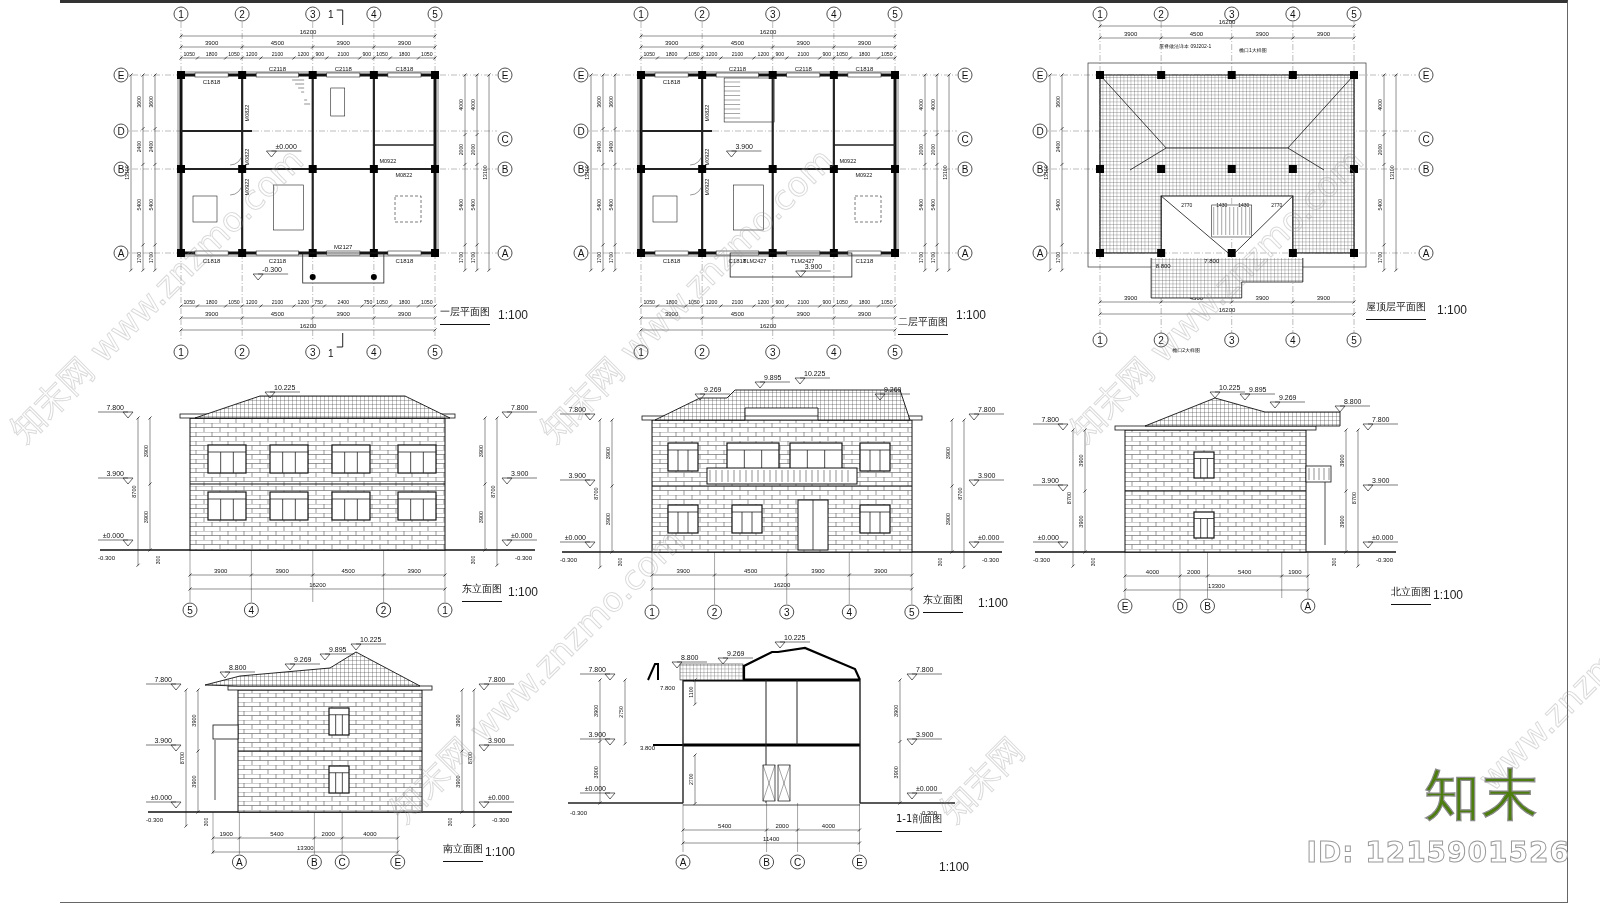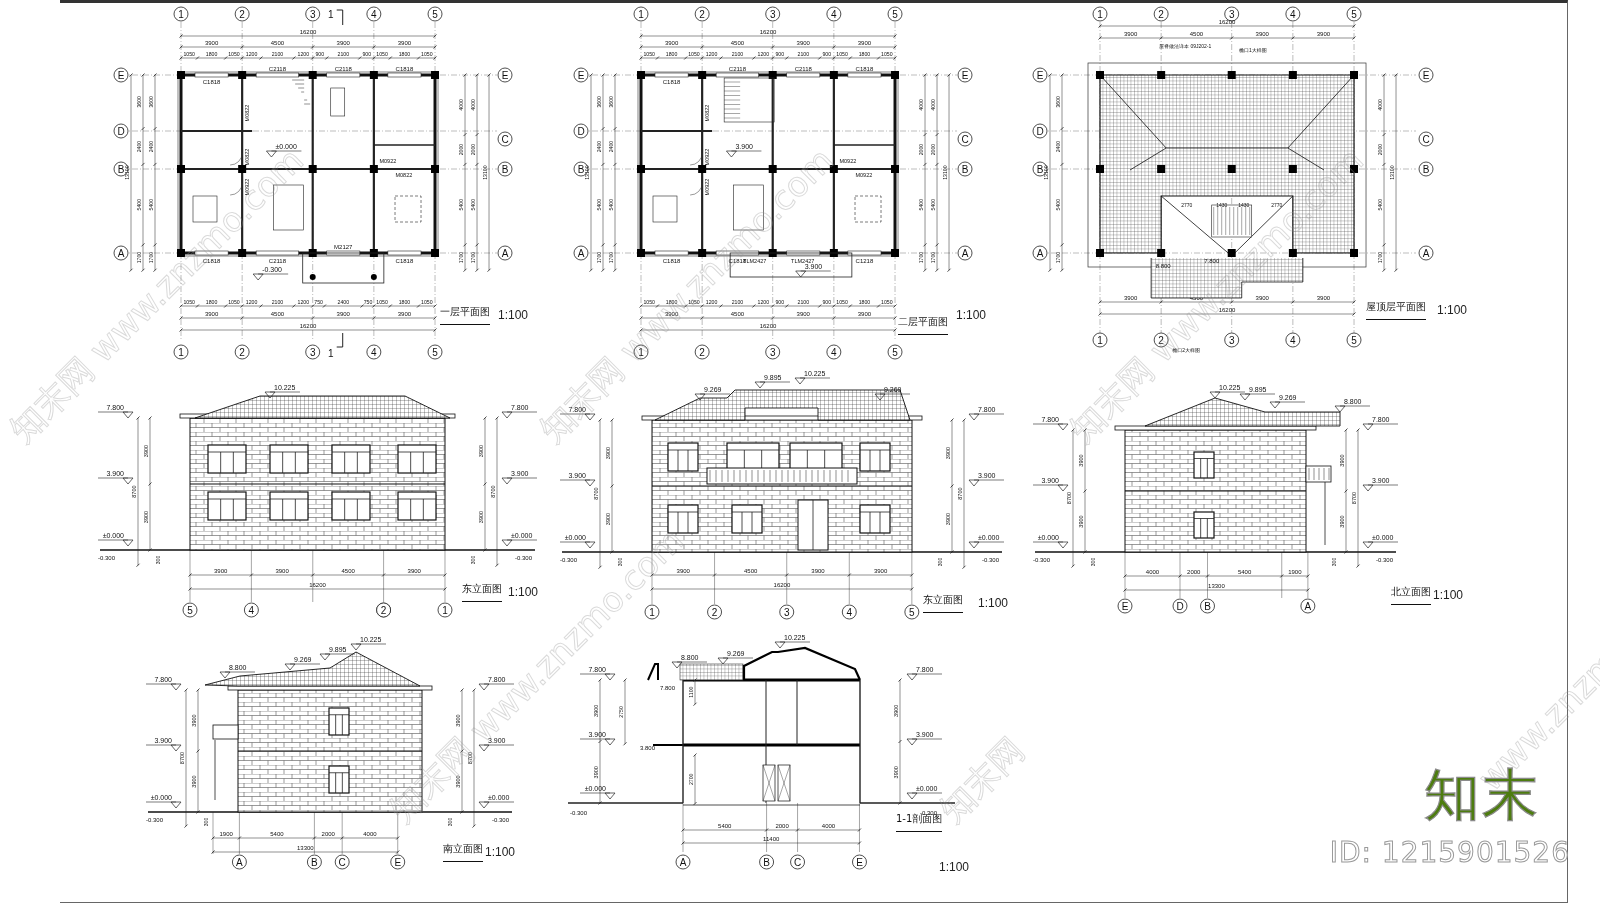--- a/index.html
+++ b/index.html
@@ -3,21 +3,21 @@
 <meta charset="utf-8">
 <style>
   html,body{margin:0;padding:0;background:#fff;}
   body{width:1600px;height:904px;position:relative;overflow:hidden;font-family:"DejaVu Sans",sans-serif;}
   .sheet{position:absolute;left:60px;top:0;width:1508px;height:903px;border-right:1.5px solid #666;border-bottom:1.5px solid #666;border-top:3px solid #333;box-sizing:border-box;}
   .ls{position:absolute;left:0;top:0;width:60px;height:904px;background:#fff;}
   svg text{font-family:"Liberation Sans",sans-serif;}
   .title-lbl{position:absolute;font-family:"DejaVu Sans",sans-serif;font-size:10px;color:#111;border-bottom:1.5px solid #111;padding-bottom:5px;white-space:nowrap;}
   .scale-lbl{position:absolute;font-family:"Liberation Sans",sans-serif;font-size:12px;color:#222;white-space:nowrap;}
   .brand{position:absolute;right:60px;top:758px;font-family:"DejaVu Sans",sans-serif;font-size:56px;color:#4d7c0f;-webkit-text-stroke:1.2px #8a8a8a;letter-spacing:2px;}
-  .brand-id{position:absolute;right:30px;top:836px;font-family:"DejaVu Sans",sans-serif;font-size:28px;color:#fff;-webkit-text-stroke:1px #9a9a9a;letter-spacing:1px;}
+  .brand-id{position:absolute;right:30px;top:836px;font-family:"DejaVu Sans",sans-serif;font-size:28px;color:#fff;-webkit-text-stroke:1px #9a9a9a;letter-spacing:1px;font-weight:bold;}
   .wm{position:absolute;font-family:"DejaVu Sans",sans-serif;font-size:34px;color:rgba(255,255,255,0);-webkit-text-stroke:1px rgba(150,150,150,0.35);transform:rotate(-45deg);transform-origin:left top;white-space:nowrap;pointer-events:none;}
 </style>
 </head>
 <body>
 
 <div class="ls"></div>
 <div class="sheet"></div>
 
 <svg id="draw" width="1600" height="904" style="position:absolute;left:0;top:0" xmlns="http://www.w3.org/2000/svg">
   <defs>

